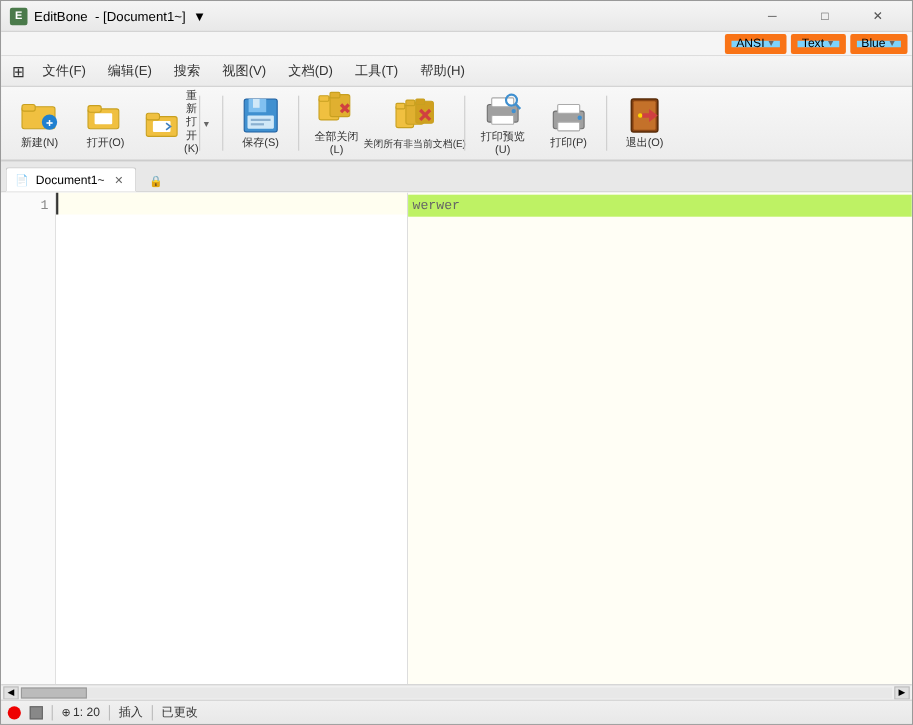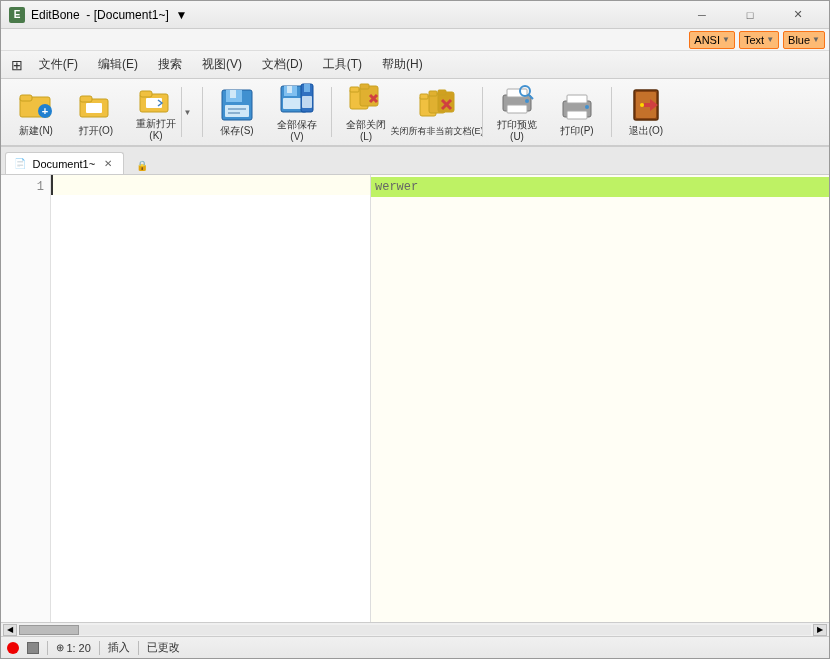--- a/index.html
+++ b/index.html
@@ -65,22 +65,22 @@
       background: #f5f5f5;
       height: 22px;
       display: flex;
       align-items: center;
       justify-content: flex-end;
       padding: 0 4px;
       gap: 4px;
       border-bottom: 1px solid #ddd;
     }
     .dropdown-btn {
-      background: #fdba74;
-      border: 1px solid #f97316;
+      background: #7dd3fc;
+      border: 6px solid #f97316;
       border-radius: 2px;
       padding: 1px 4px;
       font-size: 11px;
       cursor: pointer;
       display: flex;
       align-items: center;
       gap: 2px;
       height: 18px;
     }
     .dropdown-arrow { font-size: 8px; color: #666; }
@@ -394,21 +394,21 @@
         <rect x="2" y="12" width="28" height="18" rx="2" fill="#f0c040" stroke="#c8a020" stroke-width="1"></rect>
         <rect x="2" y="9" width="12" height="6" rx="2" fill="#f0c040" stroke="#c8a020" stroke-width="1"></rect>
 
         <rect x="8" y="16" width="16" height="10" fill="white" rx="1"></rect>
       </svg>
     </div>
     <span class="btn-label">打开(O)</span>
   </div>
 
   <div class="toolbar-btn" style="flex-direction:row; width:70px; gap:0;">
-    <div style="display:flex;flex-direction:column;align-items:center;flex:1;">
+    <div style="display:flex;flex-direction:row;align-items:center;flex:1;">
       <div class="icon-wrap">
         <svg width="36" height="36" viewBox="0 0 36 36">
           <rect x="2" y="12" width="28" height="18" rx="2" fill="#f0c040" stroke="#c8a020" stroke-width="1"></rect>
           <rect x="2" y="9" width="12" height="6" rx="2" fill="#f0c040" stroke="#c8a020" stroke-width="1"></rect>
           <rect x="8" y="16" width="16" height="10" fill="white" rx="1"></rect>
 
           <path d="M20 18 L24 21 L20 24" fill="none" stroke="#4080c0" stroke-width="1.5"></path>
         </svg>
       </div>
       <span class="btn-label">重新打开(K)</span>
@@ -426,34 +426,20 @@
         <rect x="11" y="3" width="6" height="8" fill="#d0e8f8"></rect>
         <rect x="6" y="18" width="24" height="12" rx="1" fill="#d0e8f8"></rect>
         <rect x="9" y="21" width="18" height="2" fill="#8ab0d0"></rect>
         <rect x="9" y="25" width="12" height="2" fill="#8ab0d0"></rect>
       </svg>
     </div>
     <span class="btn-label">保存(S)</span>
   </div>
 
 
-  <div class="toolbar-btn">
-    <div class="icon-wrap">
-      <svg width="36" height="36" viewBox="0 0 36 36">
-        <rect x="2" y="5" width="26" height="26" rx="2" fill="#4090d0" stroke="#2060a0" stroke-width="1"></rect>
-        <rect x="5" y="5" width="13" height="10" fill="#80c0f0"></rect>
-        <rect x="8" y="5" width="5" height="7" fill="#d0e8f8"></rect>
-        <rect x="4" y="17" width="21" height="11" rx="1" fill="#d0e8f8"></rect>
-        <rect x="22" y="3" width="12" height="28" rx="2" fill="#3070c0" stroke="#1050a0" stroke-width="1"></rect>
-        <rect x="25" y="3" width="6" height="8" fill="#70b0e8"></rect>
-        <rect x="23" y="15" width="10" height="12" rx="1" fill="#c0d8f0"></rect>
-      </svg>
-    </div>
-    <span class="btn-label">全部保存(V)</span>
-  </div>
 
   <div class="toolbar-separator"></div>
 
 
   <div class="toolbar-btn">
     <div class="icon-wrap">
       <svg width="36" height="36" viewBox="0 0 36 36">
         <rect x="2" y="8" width="18" height="20" rx="2" fill="#f0c040" stroke="#c8a020" stroke-width="1"></rect>
         <rect x="2" y="6" width="9" height="5" rx="1" fill="#f0c040" stroke="#c8a020" stroke-width="1"></rect>
         <rect x="12" y="5" width="18" height="20" rx="2" fill="#e0b030" stroke="#c8a020" stroke-width="1"></rect>

